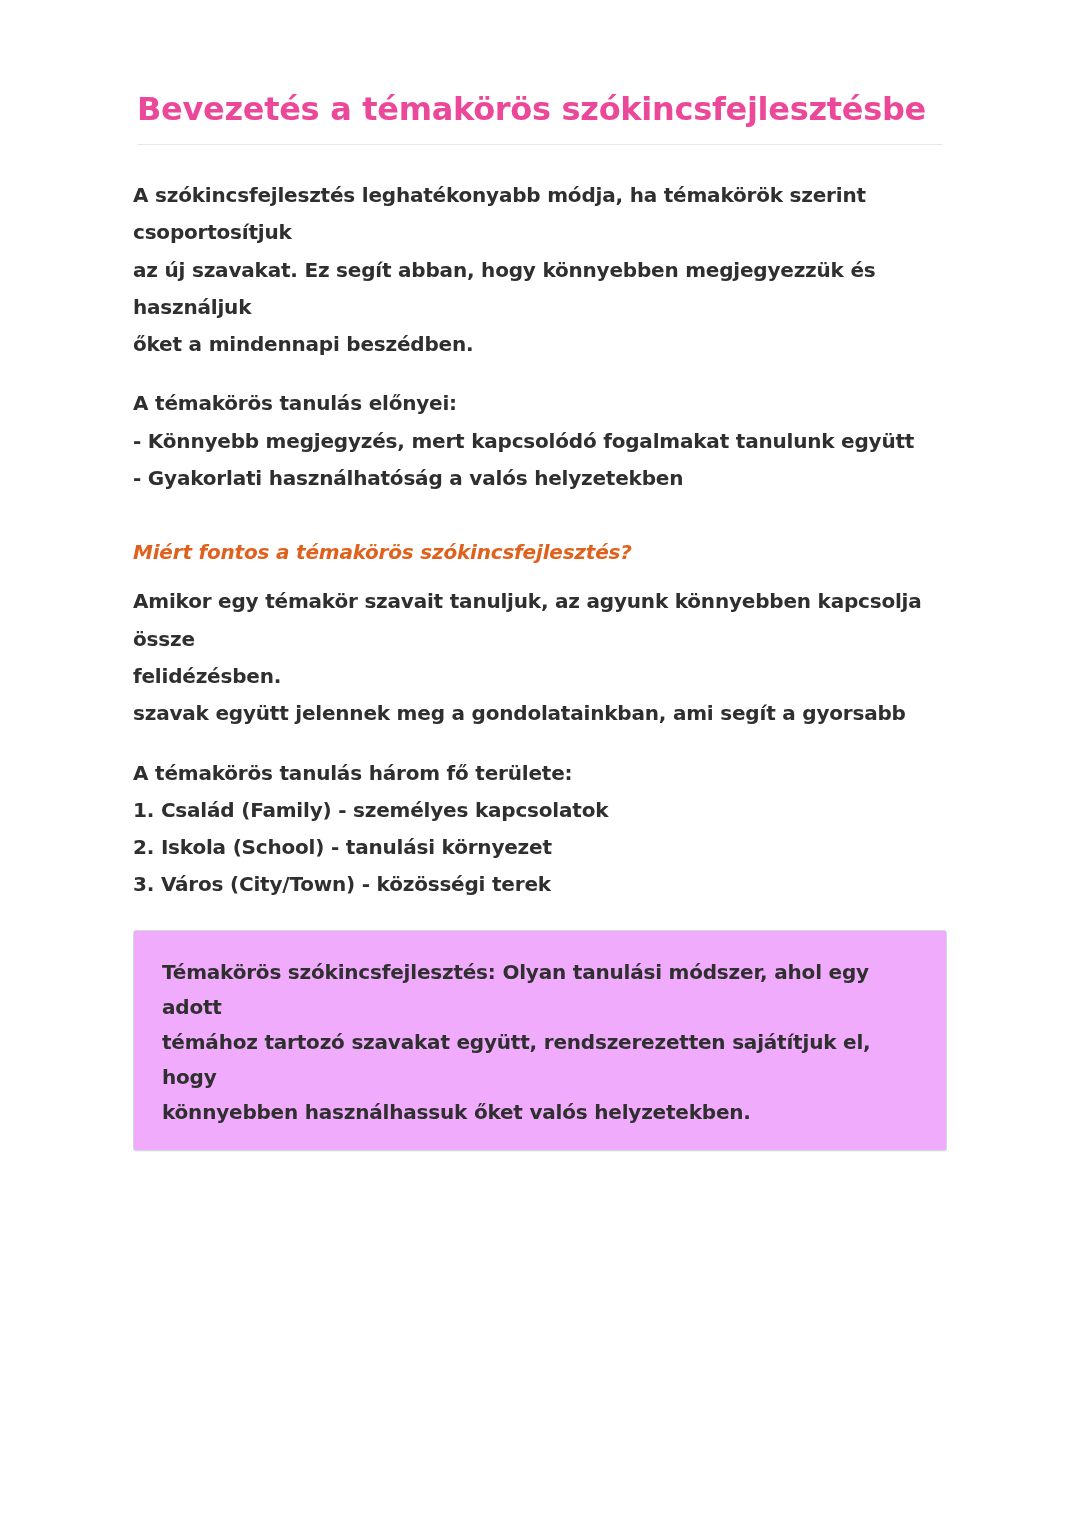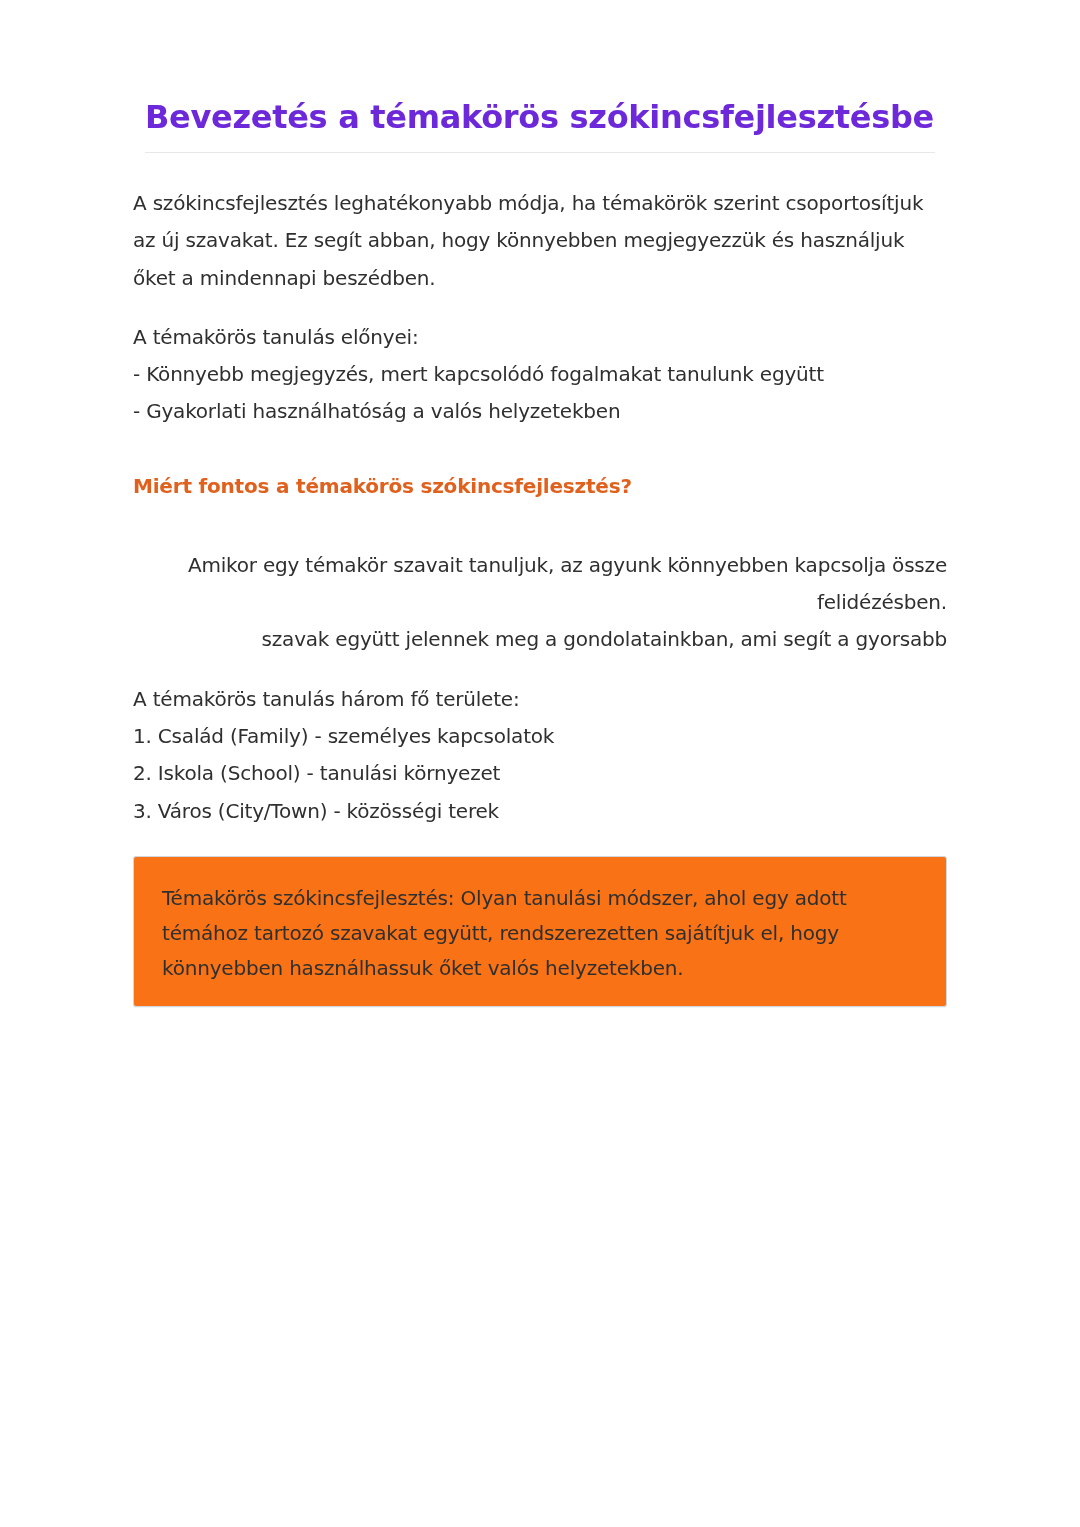--- a/index.html
+++ b/index.html
@@ -14,52 +14,54 @@
       font-family: "DejaVu Sans", "Liberation Sans", sans-serif;
       color: #2b2b2b;
     }
     .page {
       position: absolute;
       left: 133px;
       top: 82px;
       width: 814px;
     }
     .title {
-      margin: 12px;
+      margin: 4px;
       font-size: 32px;
       font-weight: bold;
-      color: #6d28d9;
+      color: #ec4899;
       line-height: 46px;
       letter-spacing: -0.3px;
       padding-bottom: 12px;
       border-bottom: 1px solid #e8e8e8;
     }
     .para {
       margin: 0;
       font-size: 20px;
       line-height: 37.3px;
       color: #2f2f2f;
       letter-spacing: -0.2px;
+      font-weight: bold;
     }
     .p1 { margin-top: 32px; }
     .p2 { margin-top: 22px; }
     .subheading {
       margin: 40px 0 0 0;
       font-size: 20px;
       font-weight: bold;
       color: #e0611d;
       line-height: 30px;
       letter-spacing: -0.2px;
+      font-style: italic;
     }
-    .p3 { margin-top: 46px; text-align: right; }
+    .p3 { margin-top: 16px; }
     .p4 { margin-top: 22px; }
     .line { display: block; }
     .definition-box {
       margin-top: 26px;
-      background: #f97316;
+      background: #f0abfc;
       border: 1px solid #cfd8e0;
       border-radius: 3px;
       padding: 24px 28px 20px 28px;
       box-shadow: 0 1px 1px rgba(0,0,0,0.05);
     }
     .definition-box .para {
       line-height: 35px;
     }
   </style>
 </head>

